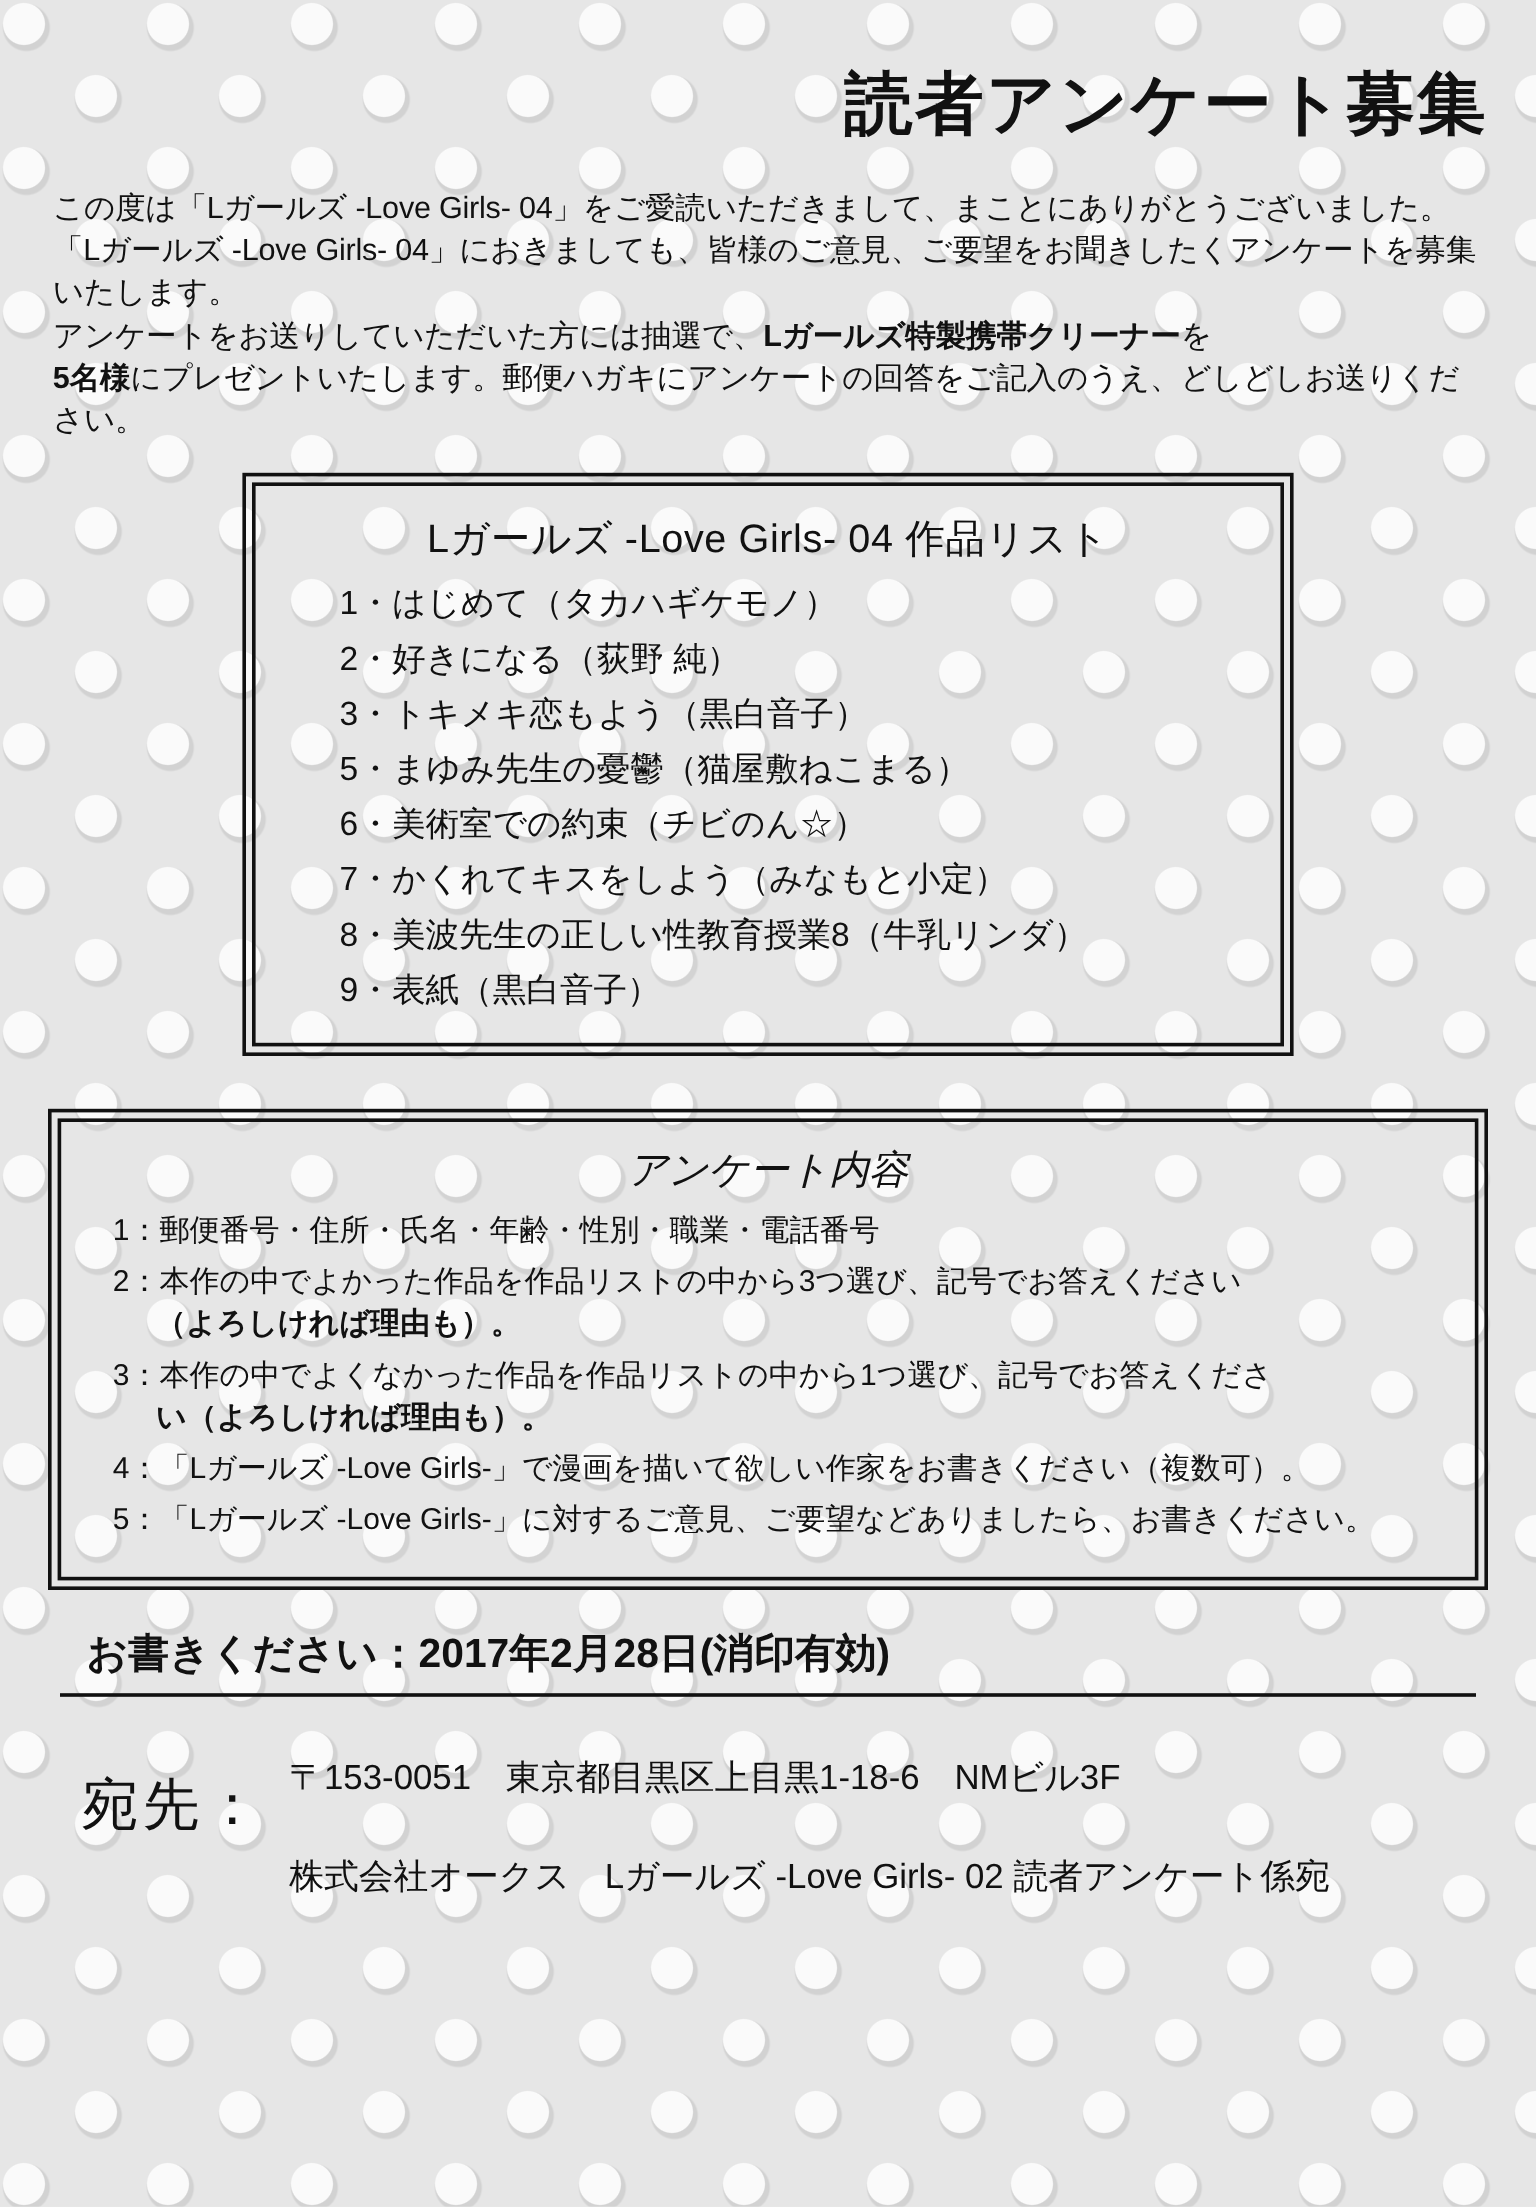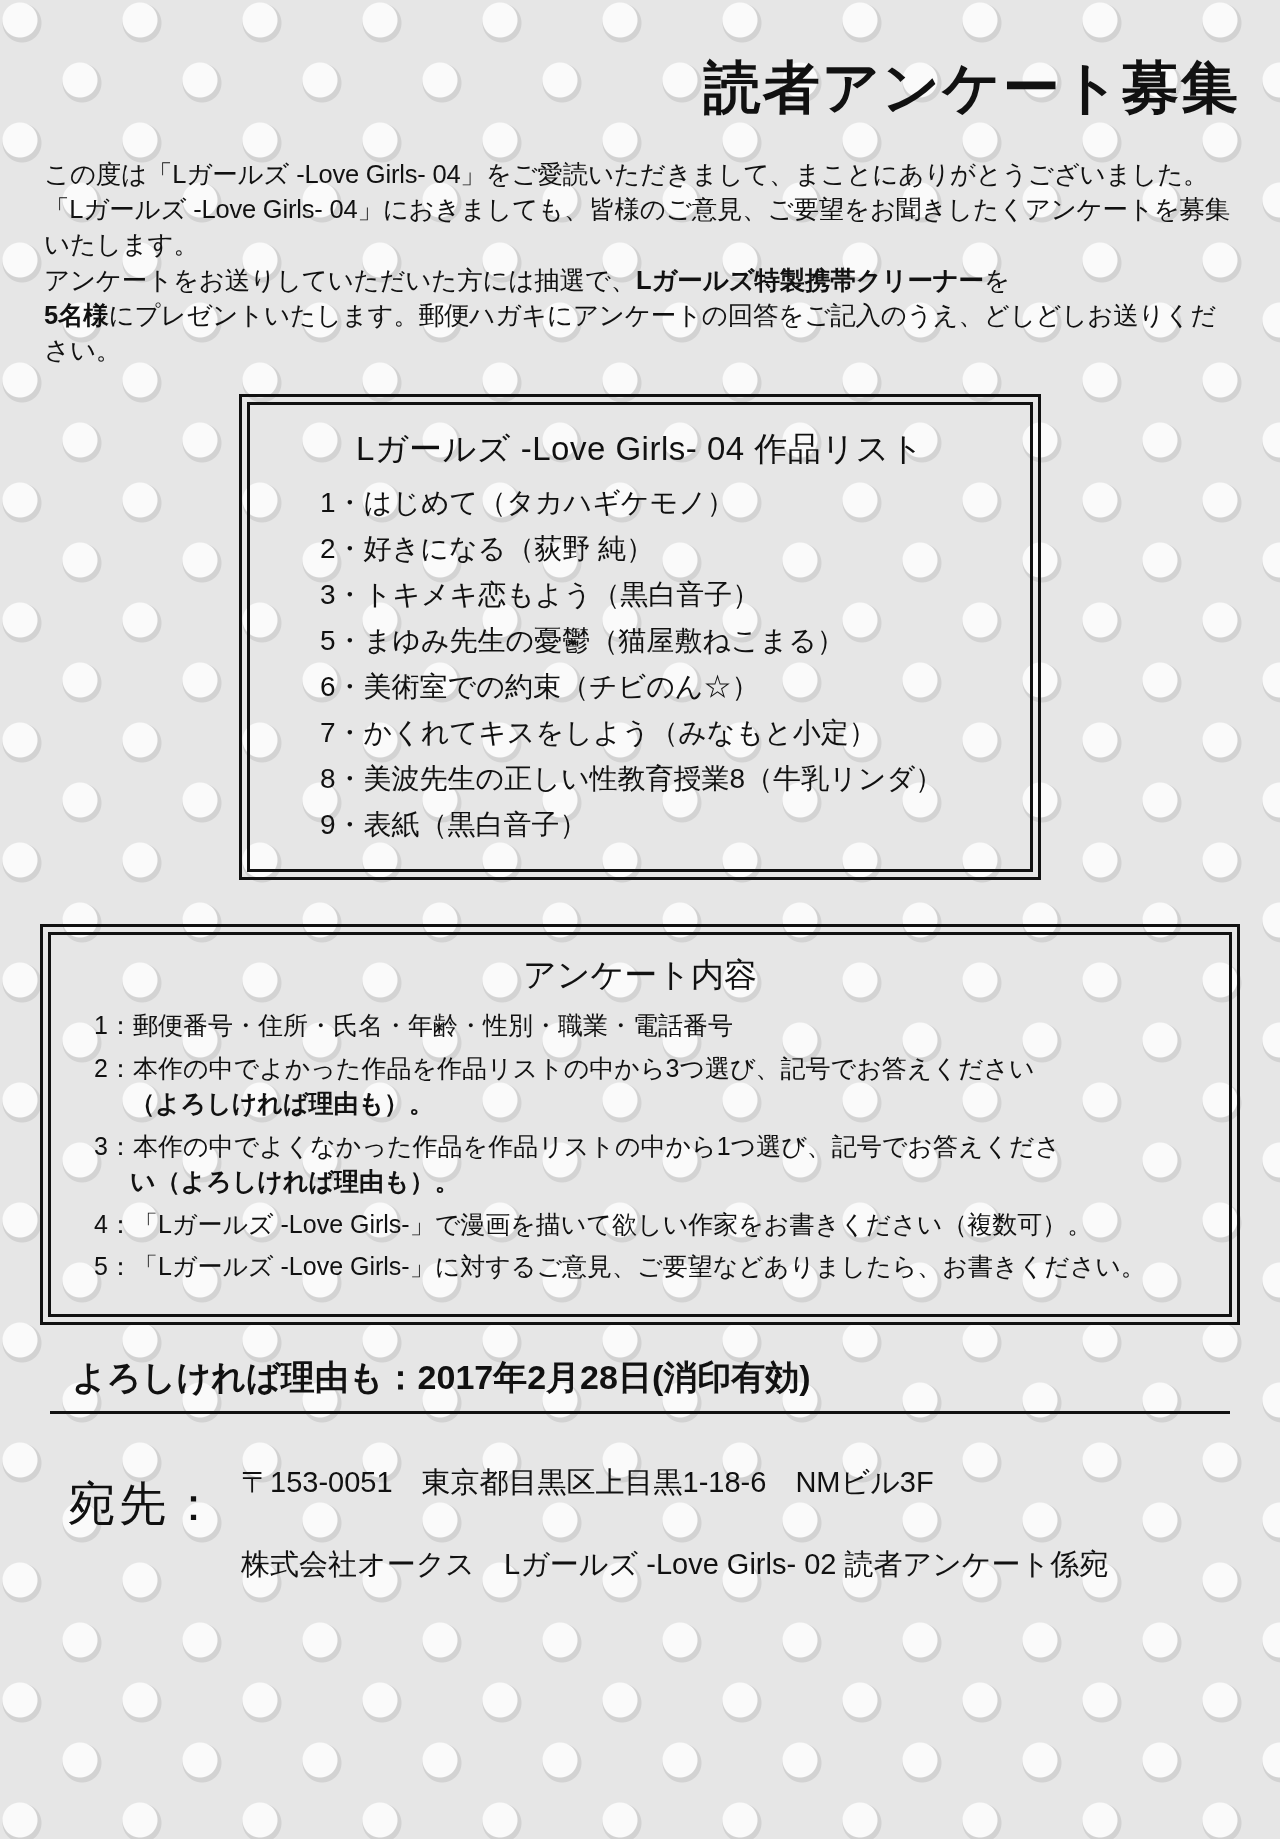--- a/index.html
+++ b/index.html
@@ -66,21 +66,21 @@
     background: rgba(255,255,255,0.03);
   }
   .dbl-box > .inner {
     border: 3px solid #111;
     padding: 14px 22px 22px 22px;
   }
 
   
   .works-wrap {
     margin: 26px auto 0 auto;
-    width: 802px;
+    width: 876px;
   }
   .works-title {
     text-align: center;
     font-size: 33px;
     font-weight: 400;
     margin: 8px 0 8px 0;
     letter-spacing: 0.5px;
   }
   .works-list {
     list-style: none;
@@ -96,20 +96,21 @@
 
   
   .quest-wrap {
     margin: 44px 0 0 0;
     width: 100%;
   }
   .quest-title {
     text-align: center;
     font-size: 33px;
     margin: 4px 0 10px 0;
+    font-style: italic;
   }
   .quest-list {
     list-style: none;
     margin: 0;
     padding: 0 8px;
   }
   .quest-list li {
     font-size: 25px;
     line-height: 1.42;
     margin-bottom: 7px;
@@ -219,21 +220,21 @@
           </li>
           <li>
             <span>5：「Lガールズ -Love Girls-」に対するご意見、ご要望などありましたら、お書きください。</span>
           </li>
         </ul>
       </div>
     </div>
   </div>
 
   <div class="footer">
-    <div class="deadline">よろしければ理由も：2017年2月28日(消印有効)</div>
+    <div class="deadline">お書きください：2017年2月28日(消印有効)</div>
     <hr class="hr">
     <div class="addr-row">
       <div class="addr-label">宛先：</div>
       <div class="addr-lines">
         <div>〒153-0051　東京都目黒区上目黒1-18-6　NMビル3F</div>
         <div>株式会社オークス　Lガールズ -Love Girls- 02 読者アンケート係宛</div>
       </div>
     </div>
   </div>
 

